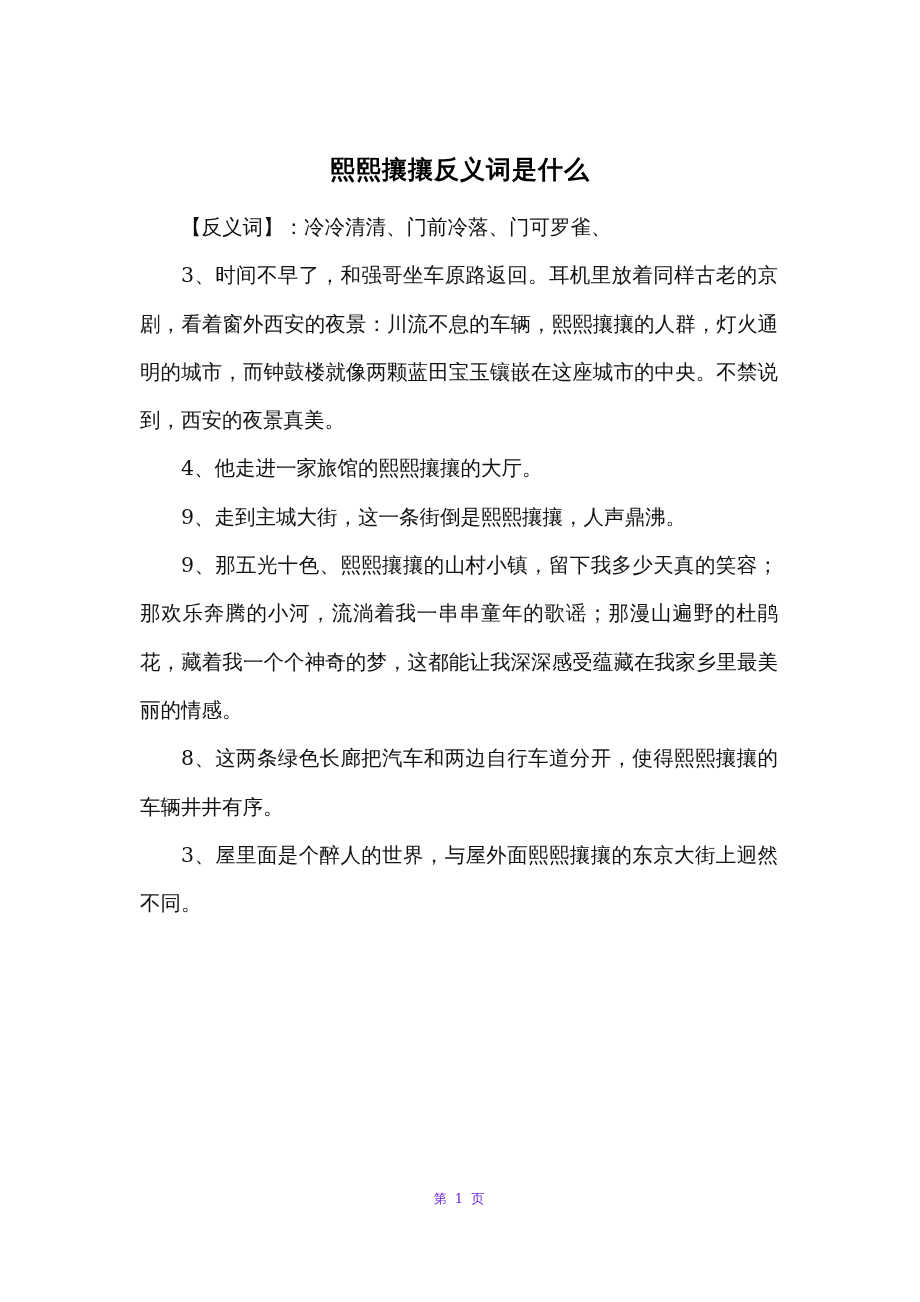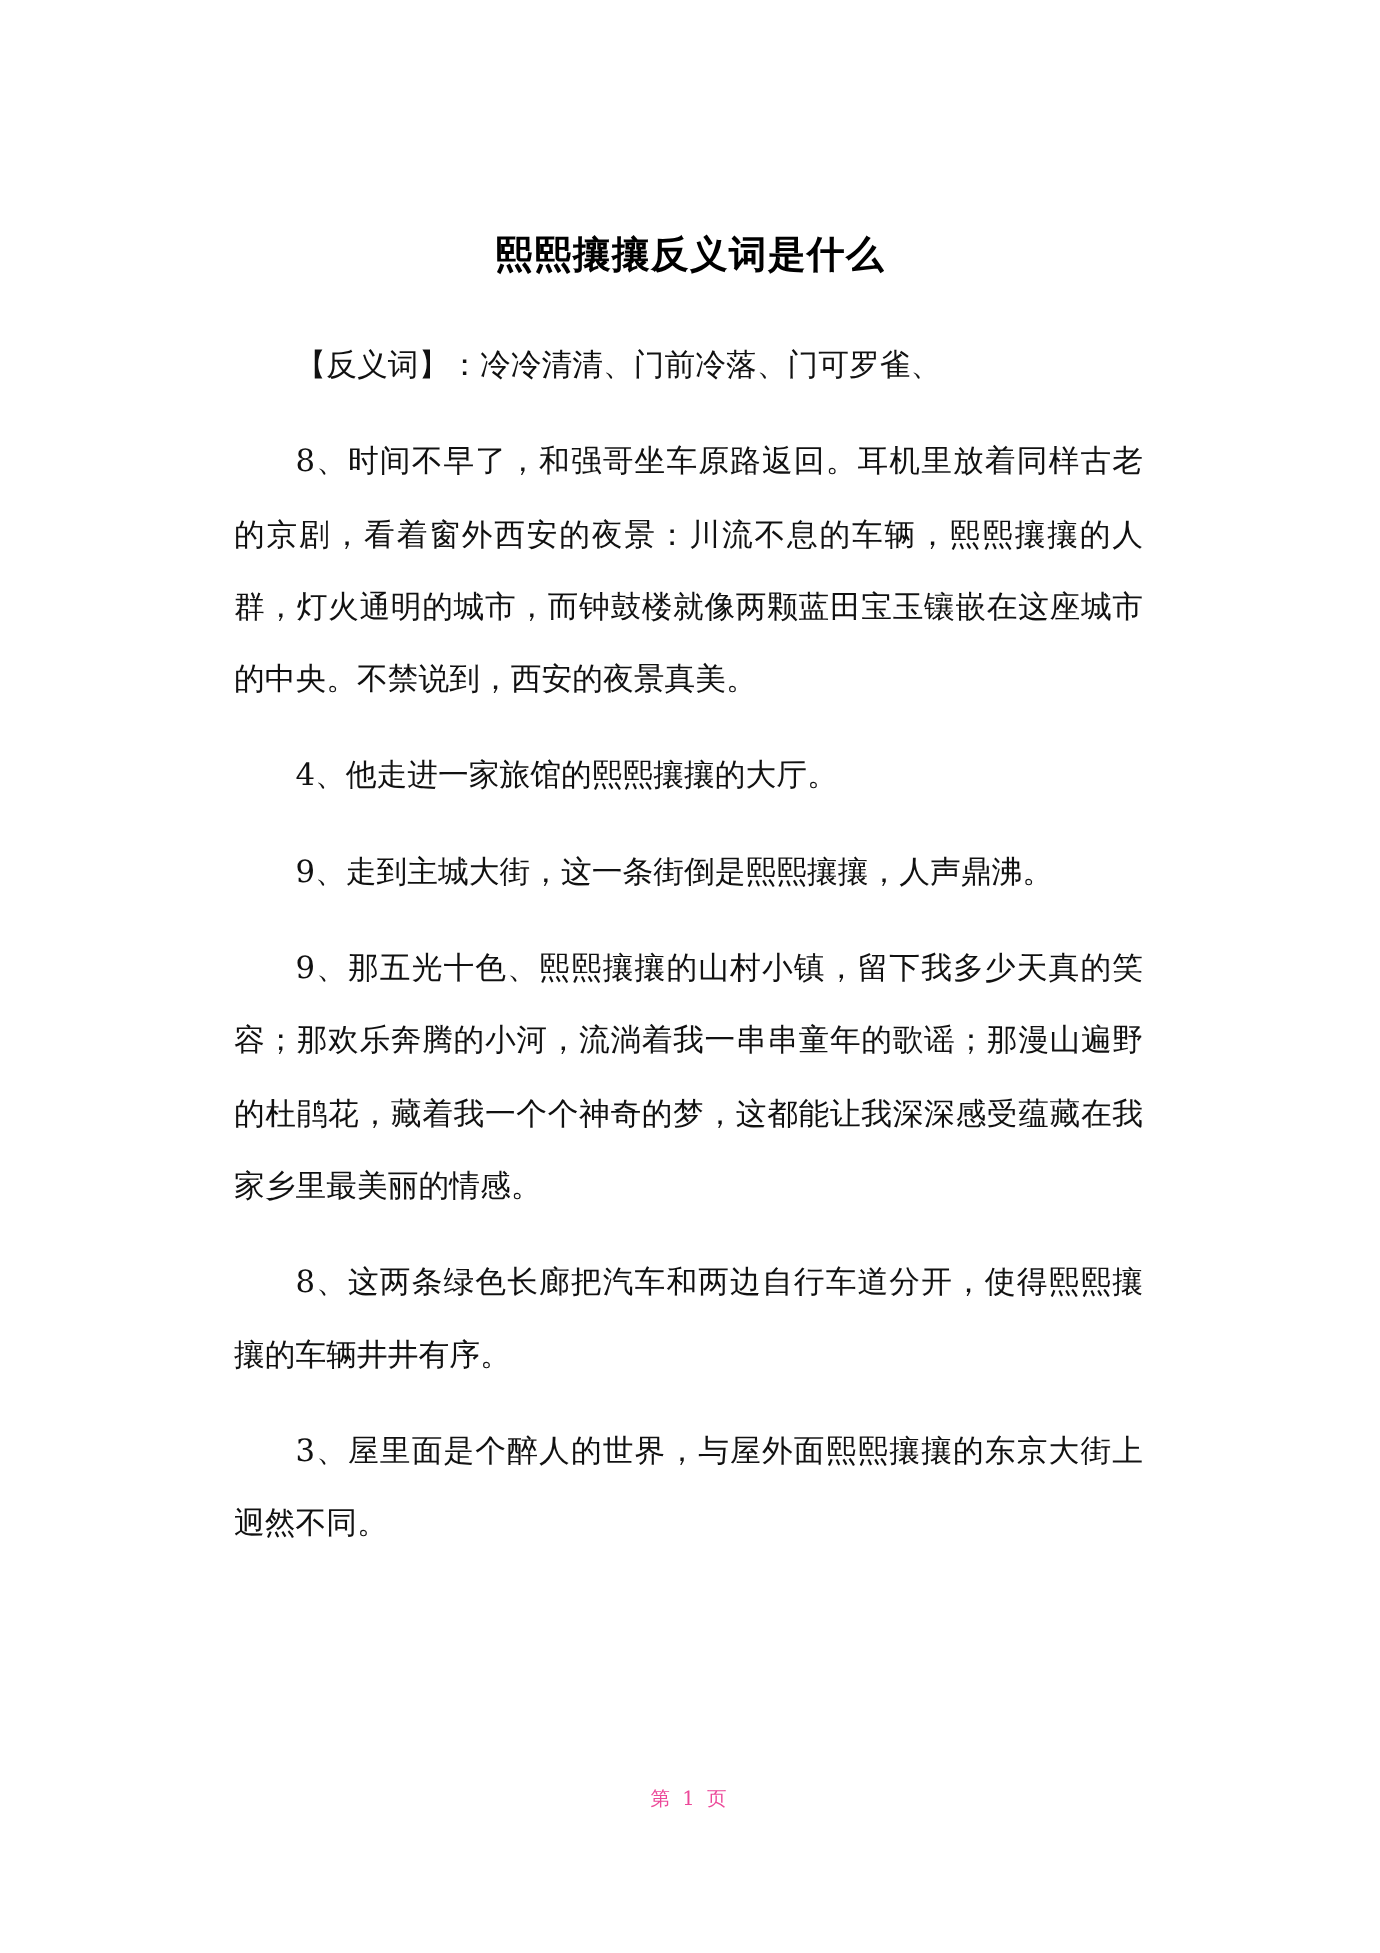--- a/index.html
+++ b/index.html
@@ -3,34 +3,34 @@
 <meta charset="utf-8">
 <style>
   html, body { margin: 0; padding: 0; background: #ffffff; }
   body { width: 920px; height: 1302px; position: relative; overflow: hidden;
          font-family: "DejaVu Serif", "Liberation Serif", serif; color: #111; }
   .page { position: absolute; left: 0; top: 0; width: 810px; height: 1302px; background: #fff; }
   .title { position: absolute; top: 136px; left: 0; width: 920px; text-align: center;
            font-family: "DejaVu Sans", "Liberation Sans", sans-serif; font-weight: bold;
            font-size: 25px; letter-spacing: 1px; color: #000; }
   .body-text { position: absolute; left: 140px; top: 203px; width: 638px; }
-  .para { margin: 16px; font-size: 20.5px; line-height: 48.3px; text-align: justify;
+  .para { margin: 0; font-size: 20.5px; line-height: 48.3px; text-align: justify;
           text-indent: 41px; word-break: break-all; }
   .footer { position: absolute; top: 1190px; left: 0; width: 920px; text-align: center;
-            font-size: 13px; color: #ec4899; letter-spacing: 2px; }
+            font-size: 13px; color: #6d28d9; letter-spacing: 2px; }
 </style>
 </head>
 <body>
 
 <div class="page">
   <h1 class="title">熙熙攘攘反义词是什么</h1>
 
   <div class="body-text">
     <p class="para">【反义词】：冷冷清清、门前冷落、门可罗雀、</p>
-    <p class="para">8、时间不早了，和强哥坐车原路返回。耳机里放着同样古老的京剧，看着窗外西安的夜景：川流不息的车辆，熙熙攘攘的人群，灯火通明的城市，而钟鼓楼就像两颗蓝田宝玉镶嵌在这座城市的中央。不禁说到，西安的夜景真美。</p>
+    <p class="para">3、时间不早了，和强哥坐车原路返回。耳机里放着同样古老的京剧，看着窗外西安的夜景：川流不息的车辆，熙熙攘攘的人群，灯火通明的城市，而钟鼓楼就像两颗蓝田宝玉镶嵌在这座城市的中央。不禁说到，西安的夜景真美。</p>
     <p class="para">4、他走进一家旅馆的熙熙攘攘的大厅。</p>
     <p class="para">9、走到主城大街，这一条街倒是熙熙攘攘，人声鼎沸。</p>
     <p class="para">9、那五光十色、熙熙攘攘的山村小镇，留下我多少天真的笑容；那欢乐奔腾的小河，流淌着我一串串童年的歌谣；那漫山遍野的杜鹃花，藏着我一个个神奇的梦，这都能让我深深感受蕴藏在我家乡里最美丽的情感。</p>
     <p class="para">8、这两条绿色长廊把汽车和两边自行车道分开，使得熙熙攘攘的车辆井井有序。</p>
     <p class="para">3、屋里面是个醉人的世界，与屋外面熙熙攘攘的东京大街上迥然不同。</p>
   </div>
 
   <div class="footer">第 1 页</div>
 </div>
 

